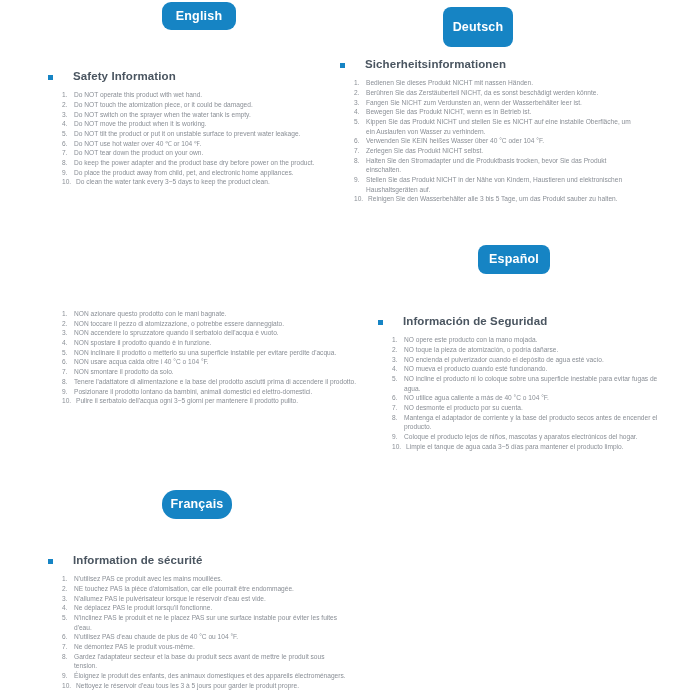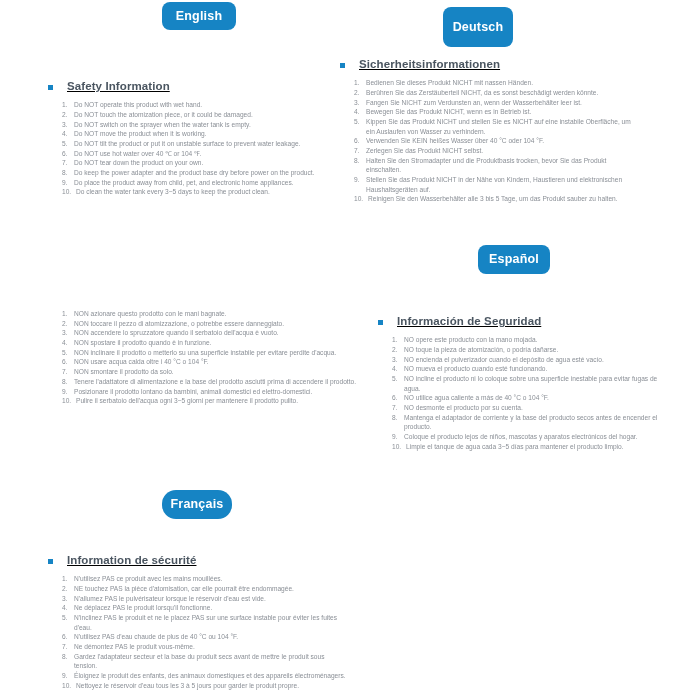--- a/index.html
+++ b/index.html
@@ -38,43 +38,42 @@
     line-height: 1.15;
     padding: 6px 16px;
     cursor: pointer;
     white-space: pre-line;
     display: flex;
     align-items: center;
     justify-content: center;
   }
 
   
-  .pill-en  { left: 162px; top: 2px;   width: 74px;  height: 28px; }
+  .pill-en  { left: 162px; top: 2px;   width: 74px;  height: 28px; border-radius: 9px; }
   .pill-de  { left: 443px; top: 7px;   width: 70px;  height: 40px; }
   .pill-it  { left: 163px; top: 241px; width: 70px;  height: 36px; }
   .pill-es  { left: 478px; top: 245px; width: 72px;  height: 29px; text-align: right; }
   .pill-fr  { left: 162px; top: 490px; width: 70px;  height: 29px; border-radius: 14px; }
 
   
   .section {
     position: absolute;
   }
 
-  .sec-en { left: 48px;  top: 80px;  width: 300px; }
+  .sec-en { left: 48px;  top: 70px;  width: 300px; }
   .sec-de { left: 340px; top: 58px;  width: 300px; }
   .sec-it { left: 48px;  top: 309px; width: 310px; }
   .sec-es { left: 378px; top: 315px; width: 290px; }
   .sec-fr { left: 48px;  top: 554px; width: 300px; }
 
   .sec-heading {
     display: flex;
     align-items: flex-start;
-    gap: 14px;
+    gap: 20px;
     margin: 0 0 7px 0;
-    text-decoration: underline;
   }
   .bullet-square {
     width: 5px;
     height: 5px;
     background: #1684c4;
     display: inline-block;
     margin-top: 5px;
     flex: 0 0 auto;
   }
   .heading-text {

